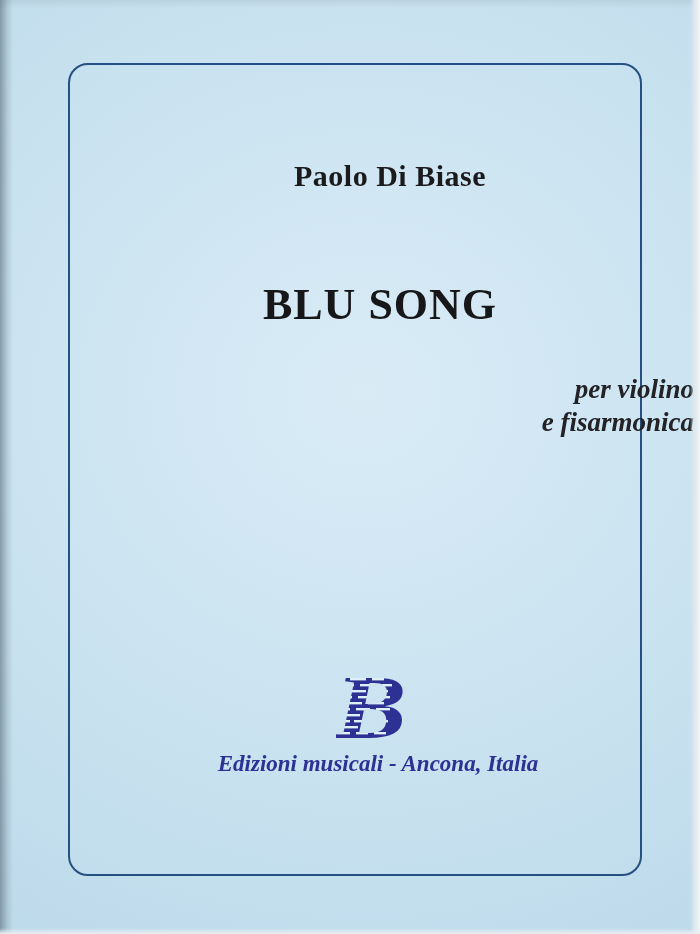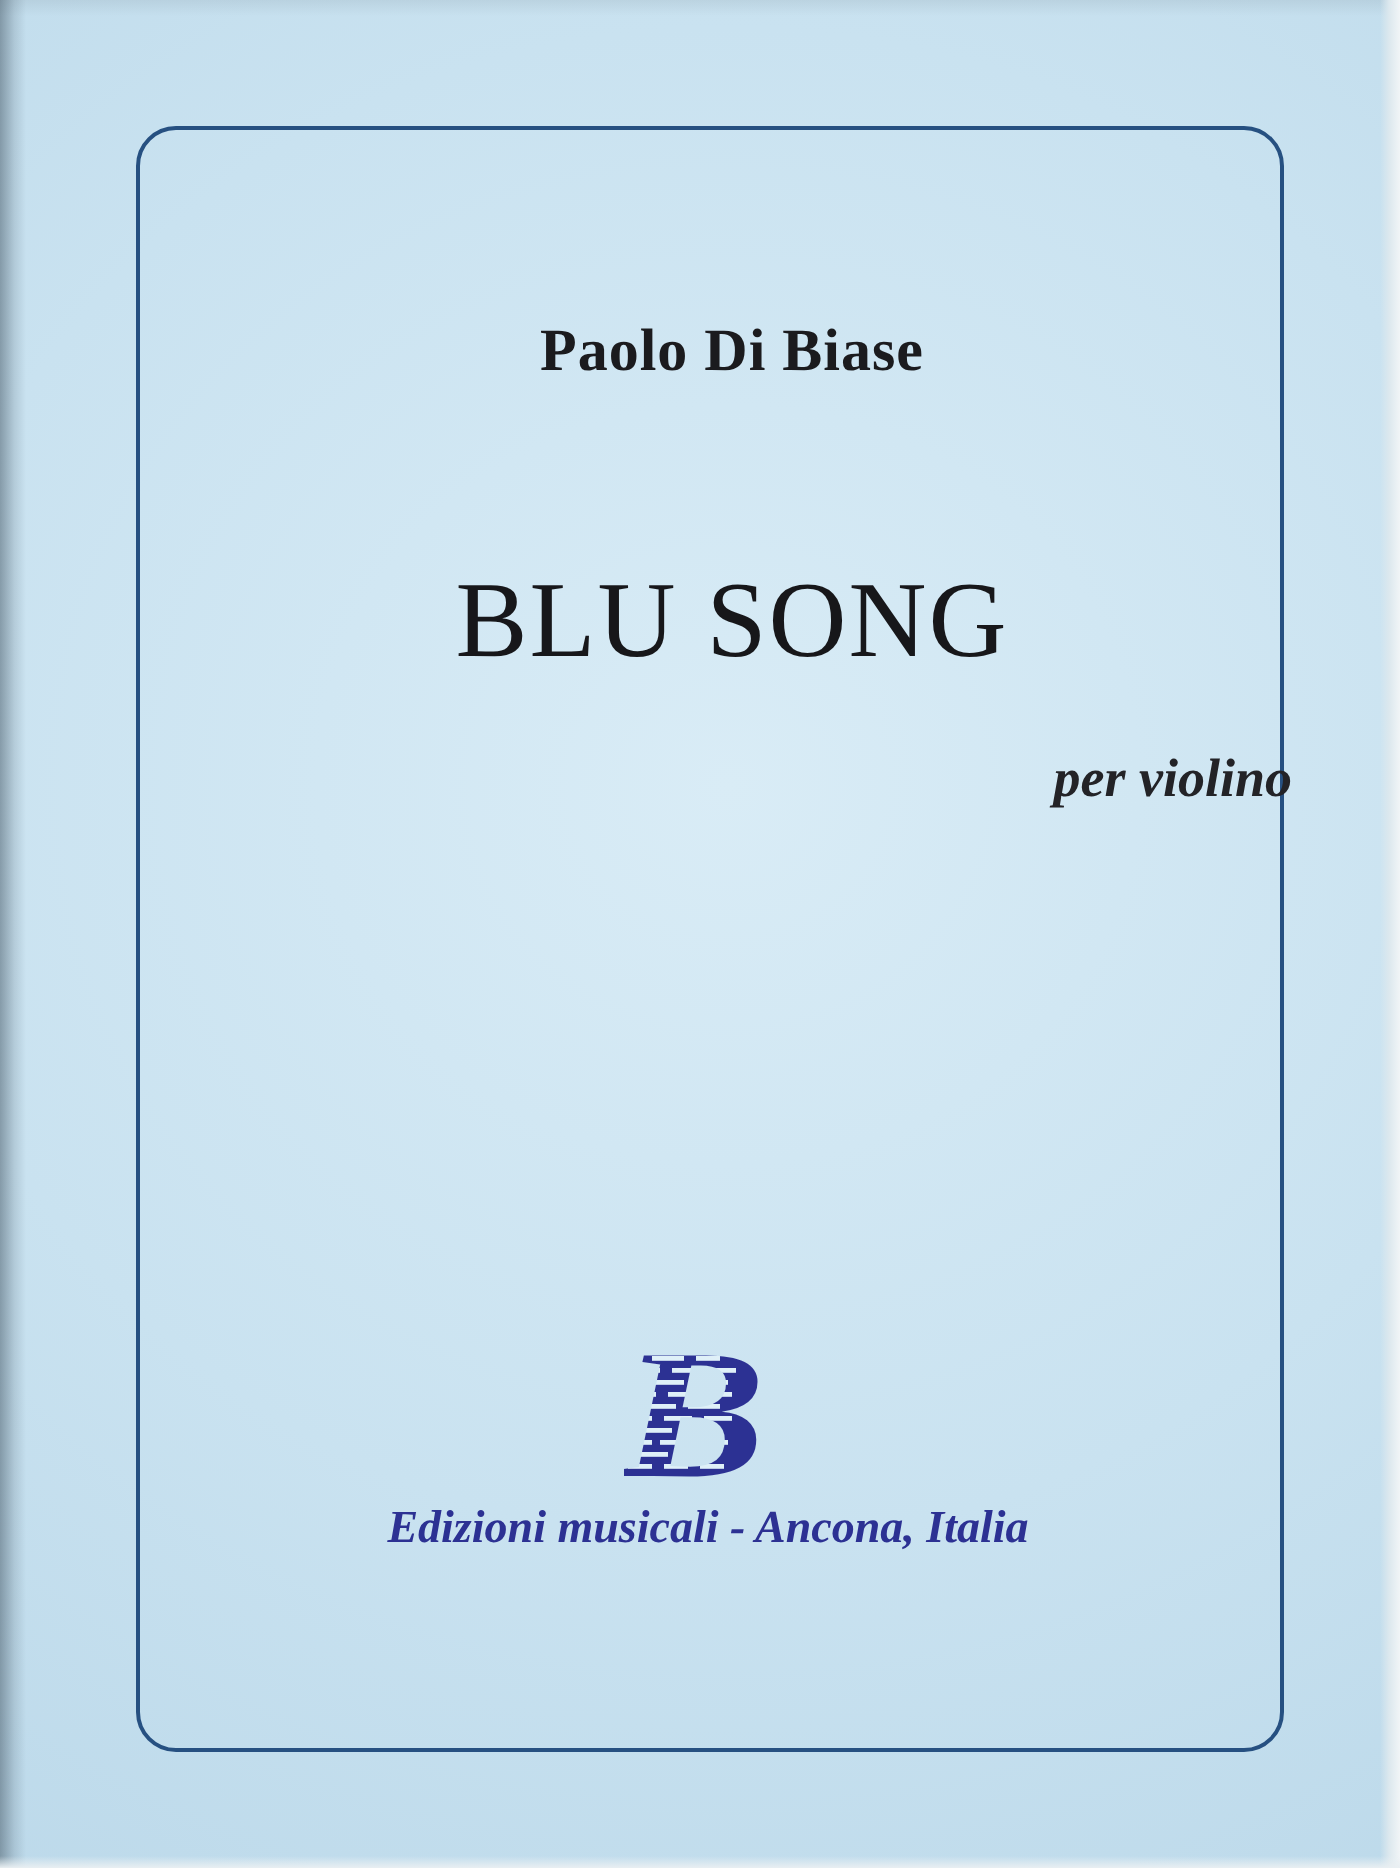--- a/index.html
+++ b/index.html
@@ -61,40 +61,41 @@
   }
 
   .content {
     position: absolute;
     left: 68px;
     top: 63px;
     width: 572px;
     height: 811px;
     text-align: center;
     color: #1c1c20;
+    padding-left: 48px;
   }
 
   .author {
     position: absolute;
     top: 96px;
     left: 12px;
     width: 100%;
     font-size: 30px;
     font-weight: bold;
     letter-spacing: 0.5px;
     color: #1b1b1e;
   }
 
   .title {
     position: absolute;
     top: 216px;
-    left: 12px;
-    width: 100%;
-    font-size: 54px;
-    font-weight: normal;
+    left: 2px;
+    width: 100%;
+    font-size: 44px;
+    font-weight: bold;
     letter-spacing: 1px;
     color: #17171a;
   }
 
   .subtitle {
     position: absolute;
     top: 310px;
     left: 6px;
     width: 100%;
     font-size: 27px;
@@ -139,20 +140,21 @@
   <div class="frame"></div>
 
   <div class="content">
 
     <div class="author">Paolo Di Biase</div>
 
     <div class="title">BLU SONG</div>
 
     <div class="subtitle">
       <div>per violino</div>
+      <div>e fisarmonica</div>
     </div>
 
     <div class="publisher">
 
       <div class="logo-wrap">
         
         <svg width="84" height="66" viewBox="0 0 84 66" aria-hidden="true">
           <defs>
             <clipPath id="bclip">
               <text x="2" y="63" font-family="'Liberation Serif', serif" font-size="92" font-weight="bold" font-style="italic" transform="translate(-4,0) scale(1.18,1)">B</text>

